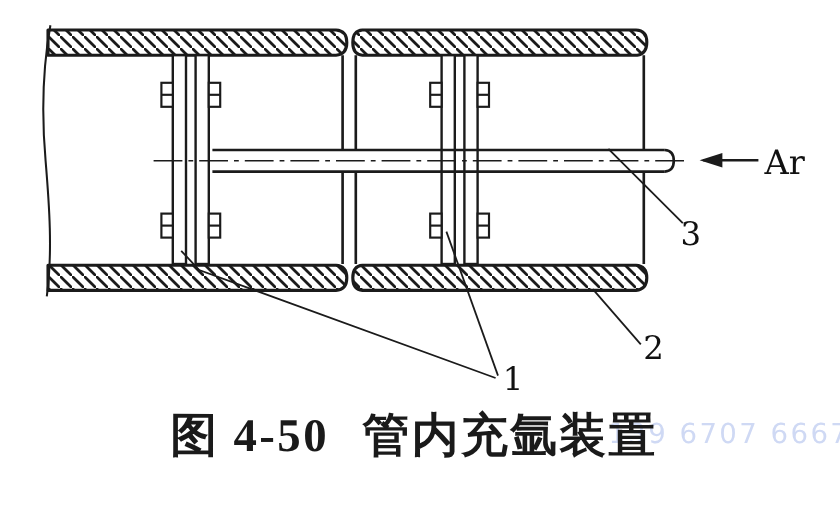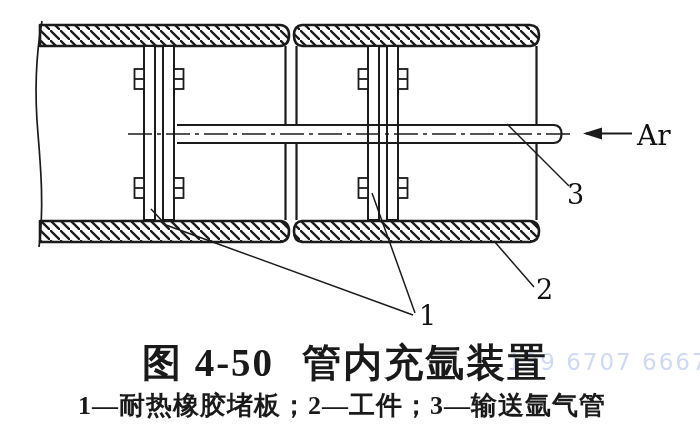--- a/index.html
+++ b/index.html
@@ -118,17 +118,14 @@
     <text x="567" y="204" font-size="27" font-family="DejaVu Serif, serif" fill="#111">3</text>
     <text x="637" y="145" font-size="28" font-family="DejaVu Serif, serif" fill="#111">Ar</text>
   </svg>
 
   <div class="wm wm-phone">139 6707 6667</div>
 
   <div class="caption">
     <span class="cap-label">图 4-50</span><span class="cap-title">管内充氩装置</span>
   </div>
 
-  <div class="legend-row">
-    <span>1—耐热橡胶堵板；2—工件；3—输送氩气管</span>
-  </div>
 
 </div>
 
 </body></html>

